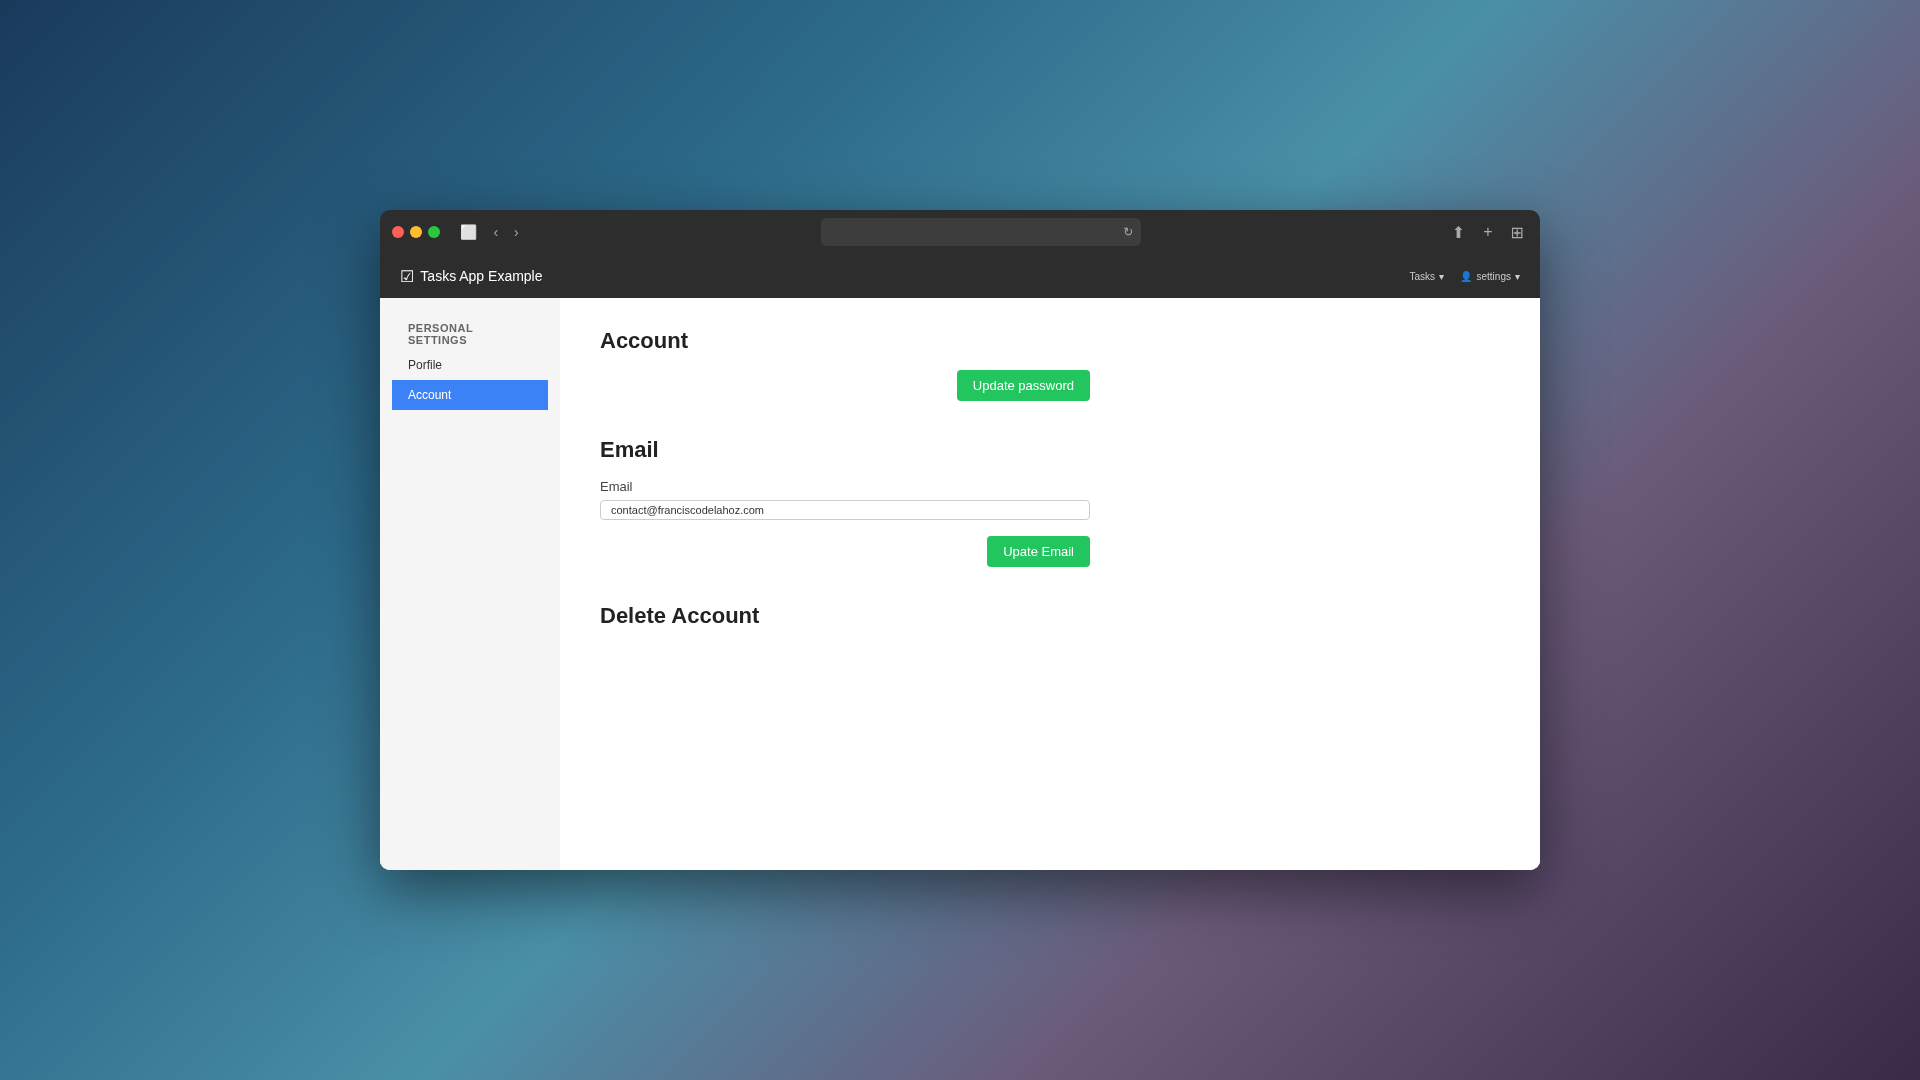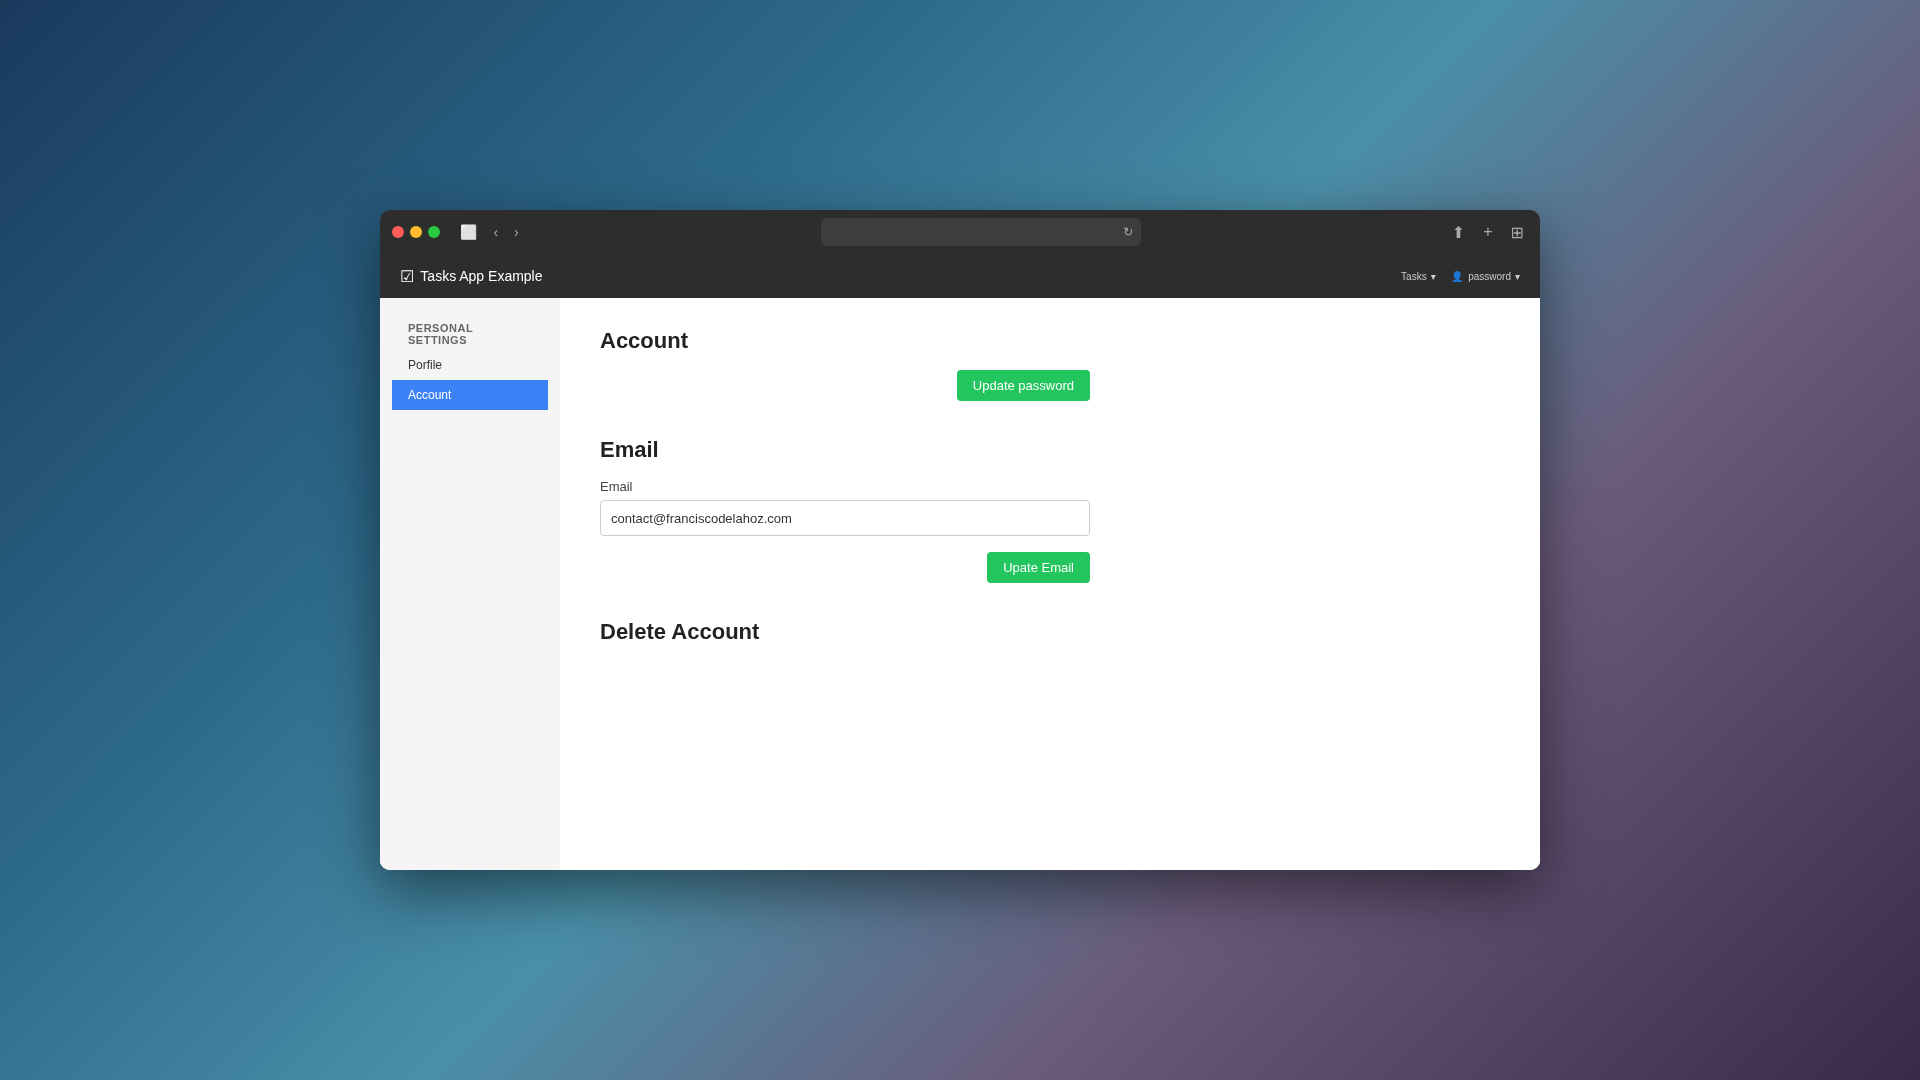--- a/index.html
+++ b/index.html
@@ -217,25 +217,25 @@
 
     .form-label {
       display: block;
       font-size: 13px;
       color: #444;
       margin-bottom: 6px;
     }
 
     .form-input {
       width: 490px;
-      height: 36px;
+      height: 20px;
       border: 1px solid #ccc;
       border-radius: 4px;
       padding: 0 10px;
-      font-size: 13px;
+      font-size: 11px;
       color: #333;
       background: white;
       outline: none;
     }
 
     .form-actions {
       display: flex;
       justify-content: flex-end;
       width: 490px;
       margin-top: 8px;
@@ -286,21 +286,21 @@
         <span class="logo-icon">☑</span>
         <span>Tasks App Example</span>
       </div>
       <div class="app-nav">
         <div class="nav-link">
           <span>Tasks</span>
           <span>▾</span>
         </div>
         <div class="nav-link">
           <span>👤</span>
-          <span>password</span>
+          <span>settings</span>
           <span>▾</span>
         </div>
       </div>
     </div>
 
     <div class="page-layout">
 
       <div class="sidebar">
         <div class="sidebar-section-label">Personal settings</div>
         <div class="sidebar-item">Porfile</div>

